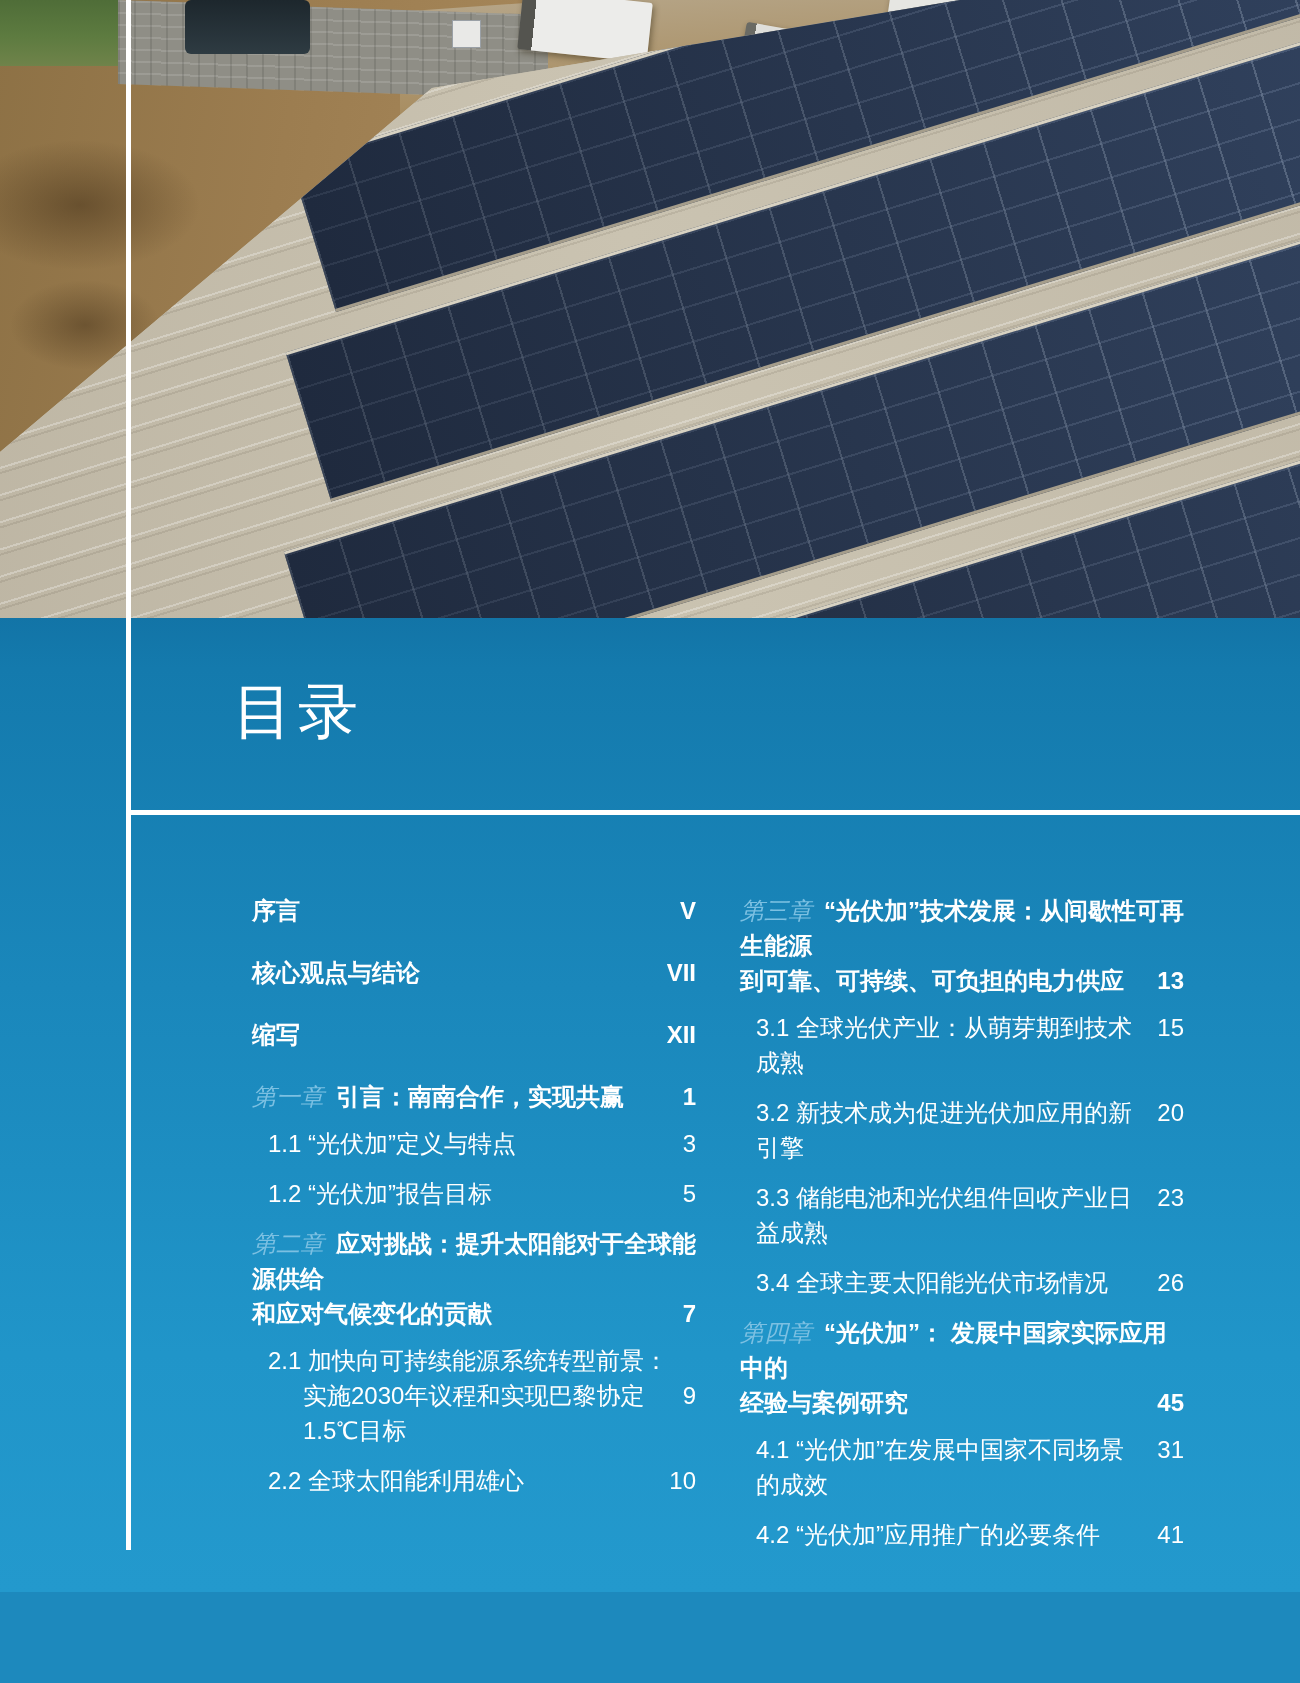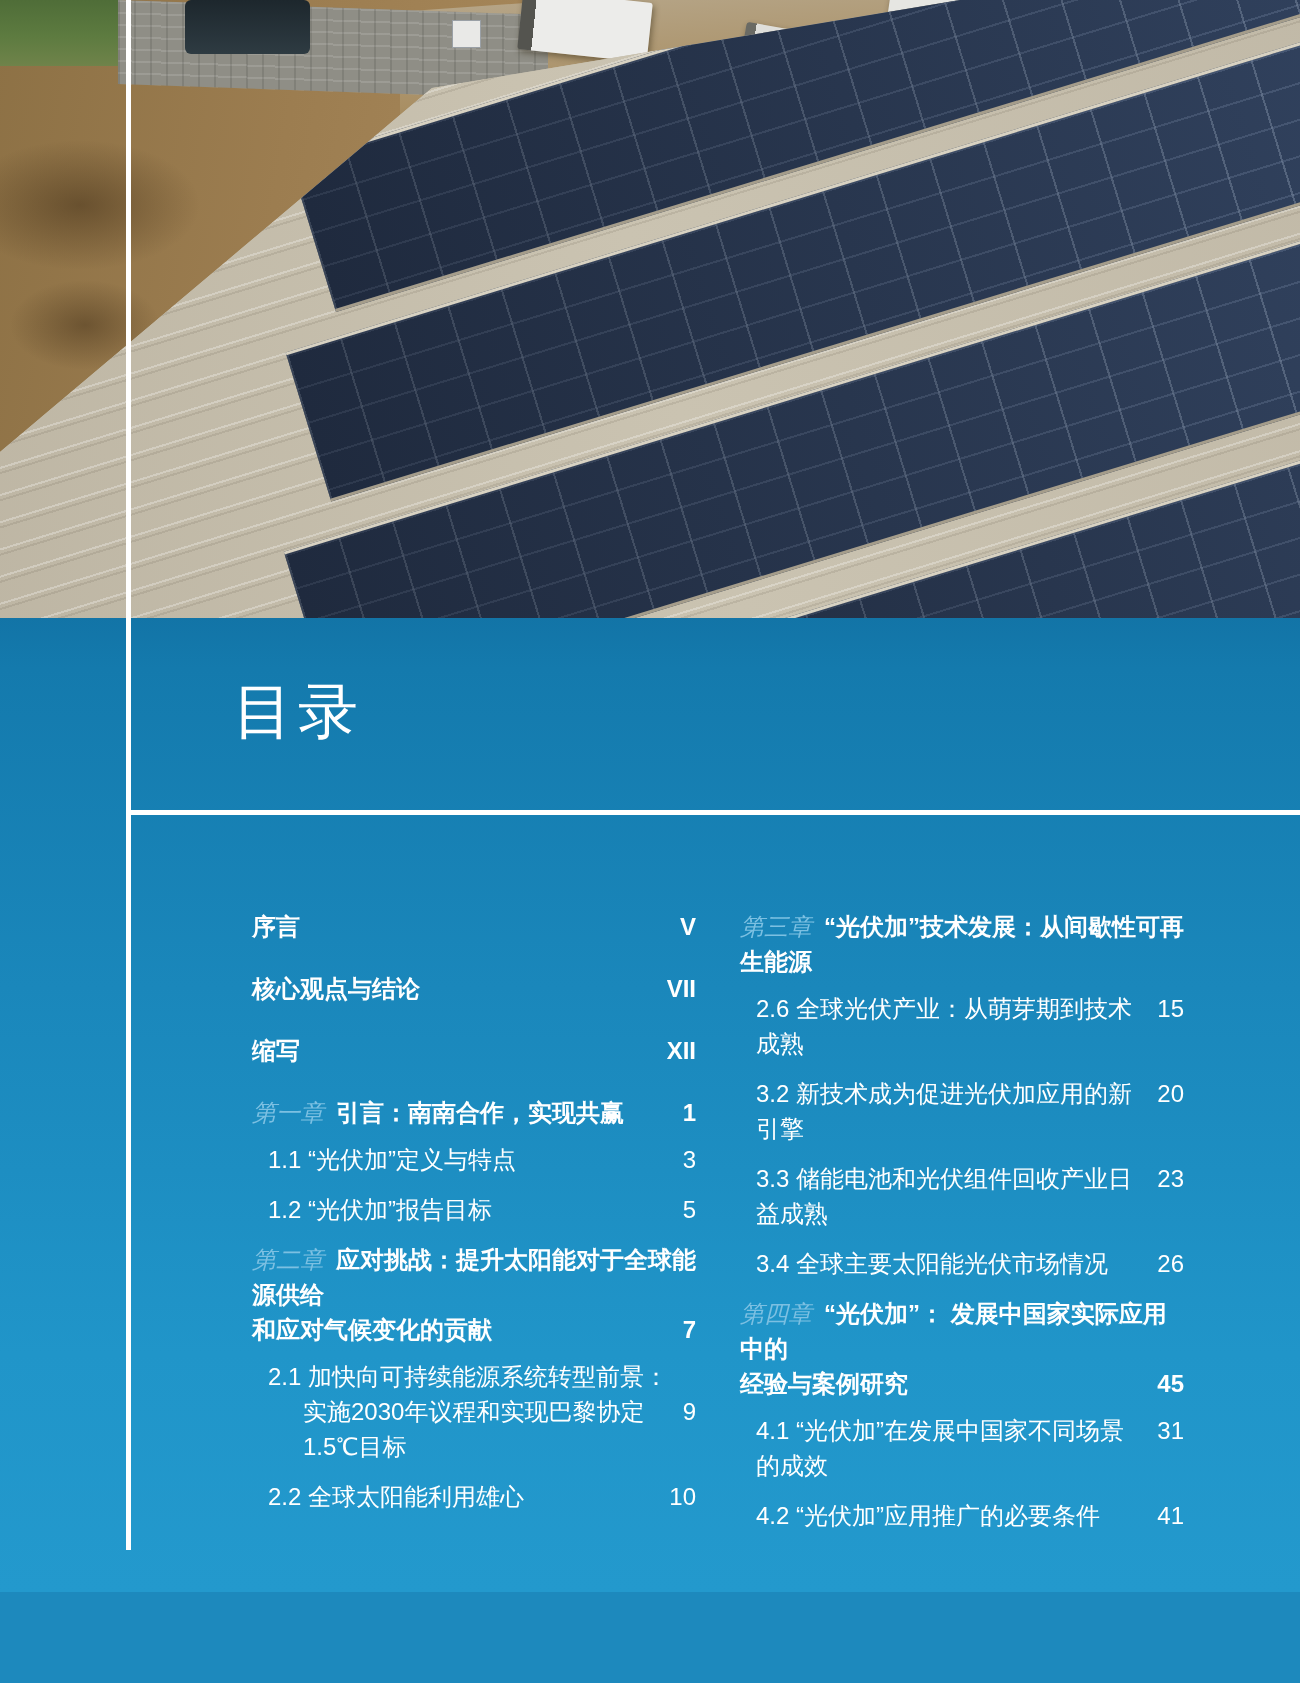--- a/index.html
+++ b/index.html
@@ -68,21 +68,21 @@
     font-weight:400;color:#ffffff;letter-spacing:5px;}
 
   
   .toc-col{position:absolute;top:893px;width:444px;color:#ffffff;}
   .toc-col.left{left:252px;}
   .toc-col.right{left:740px;}
   .toc-item{font-size:24px;line-height:35px;font-weight:700;}
   .toc-item.front{margin-bottom:27px;}
   .toc-item.chapter{margin-bottom:12px;}
   .toc-item.section{font-weight:400;margin-bottom:15px;}
-  .toc-col .toc-item:first-child{margin-top:16px;}
+  .toc-col .toc-item:first-child{margin-top:0;}
   .toc-line{display:flex;justify-content:space-between;align-items:flex-start;}
   .toc-line .text{flex:0 1 auto;}
   .toc-item.section .toc-line .text{padding-left:16px;}
   .toc-item.section .toc-line.cont .text{padding-left:51px;}
   .chapter-label{color:#7cc0e2;font-weight:400;margin-right:12px;font-style:italic;}
   .pagenum{margin-left:14px;white-space:nowrap;font-weight:700;}
   .toc-item.section .pagenum{font-weight:400;}
 
   
   .footer-bar{position:absolute;left:0;top:1597px;width:62px;height:14px;background:#ffffff;}
@@ -183,24 +183,28 @@
           <span class="text">2.2 全球太阳能利用雄心</span>
           <span class="pagenum">10</span>
         </div>
       </div>
     </div>
   <div class="toc-col right" id="toc-right">
       <div class="toc-item chapter">
         <div class="toc-line">
           <span class="text"><span class="chapter-label">第三章</span>“光伏加”技术发展：从间歇性可再生能源</span>
         </div>
-      </div>
-      <div class="toc-item section">
-        <div class="toc-line">
-          <span class="text">2.6 全球光伏产业：从萌芽期到技术成熟</span>
+        <div class="toc-line cont">
+          <span class="text">到可靠、可持续、可负担的电力供应</span>
+          <span class="pagenum">13</span>
+        </div>
+      </div>
+      <div class="toc-item section">
+        <div class="toc-line">
+          <span class="text">3.1 全球光伏产业：从萌芽期到技术成熟</span>
           <span class="pagenum">15</span>
         </div>
       </div>
       <div class="toc-item section">
         <div class="toc-line">
           <span class="text">3.2 新技术成为促进光伏加应用的新引擎</span>
           <span class="pagenum">20</span>
         </div>
       </div>
       <div class="toc-item section">

